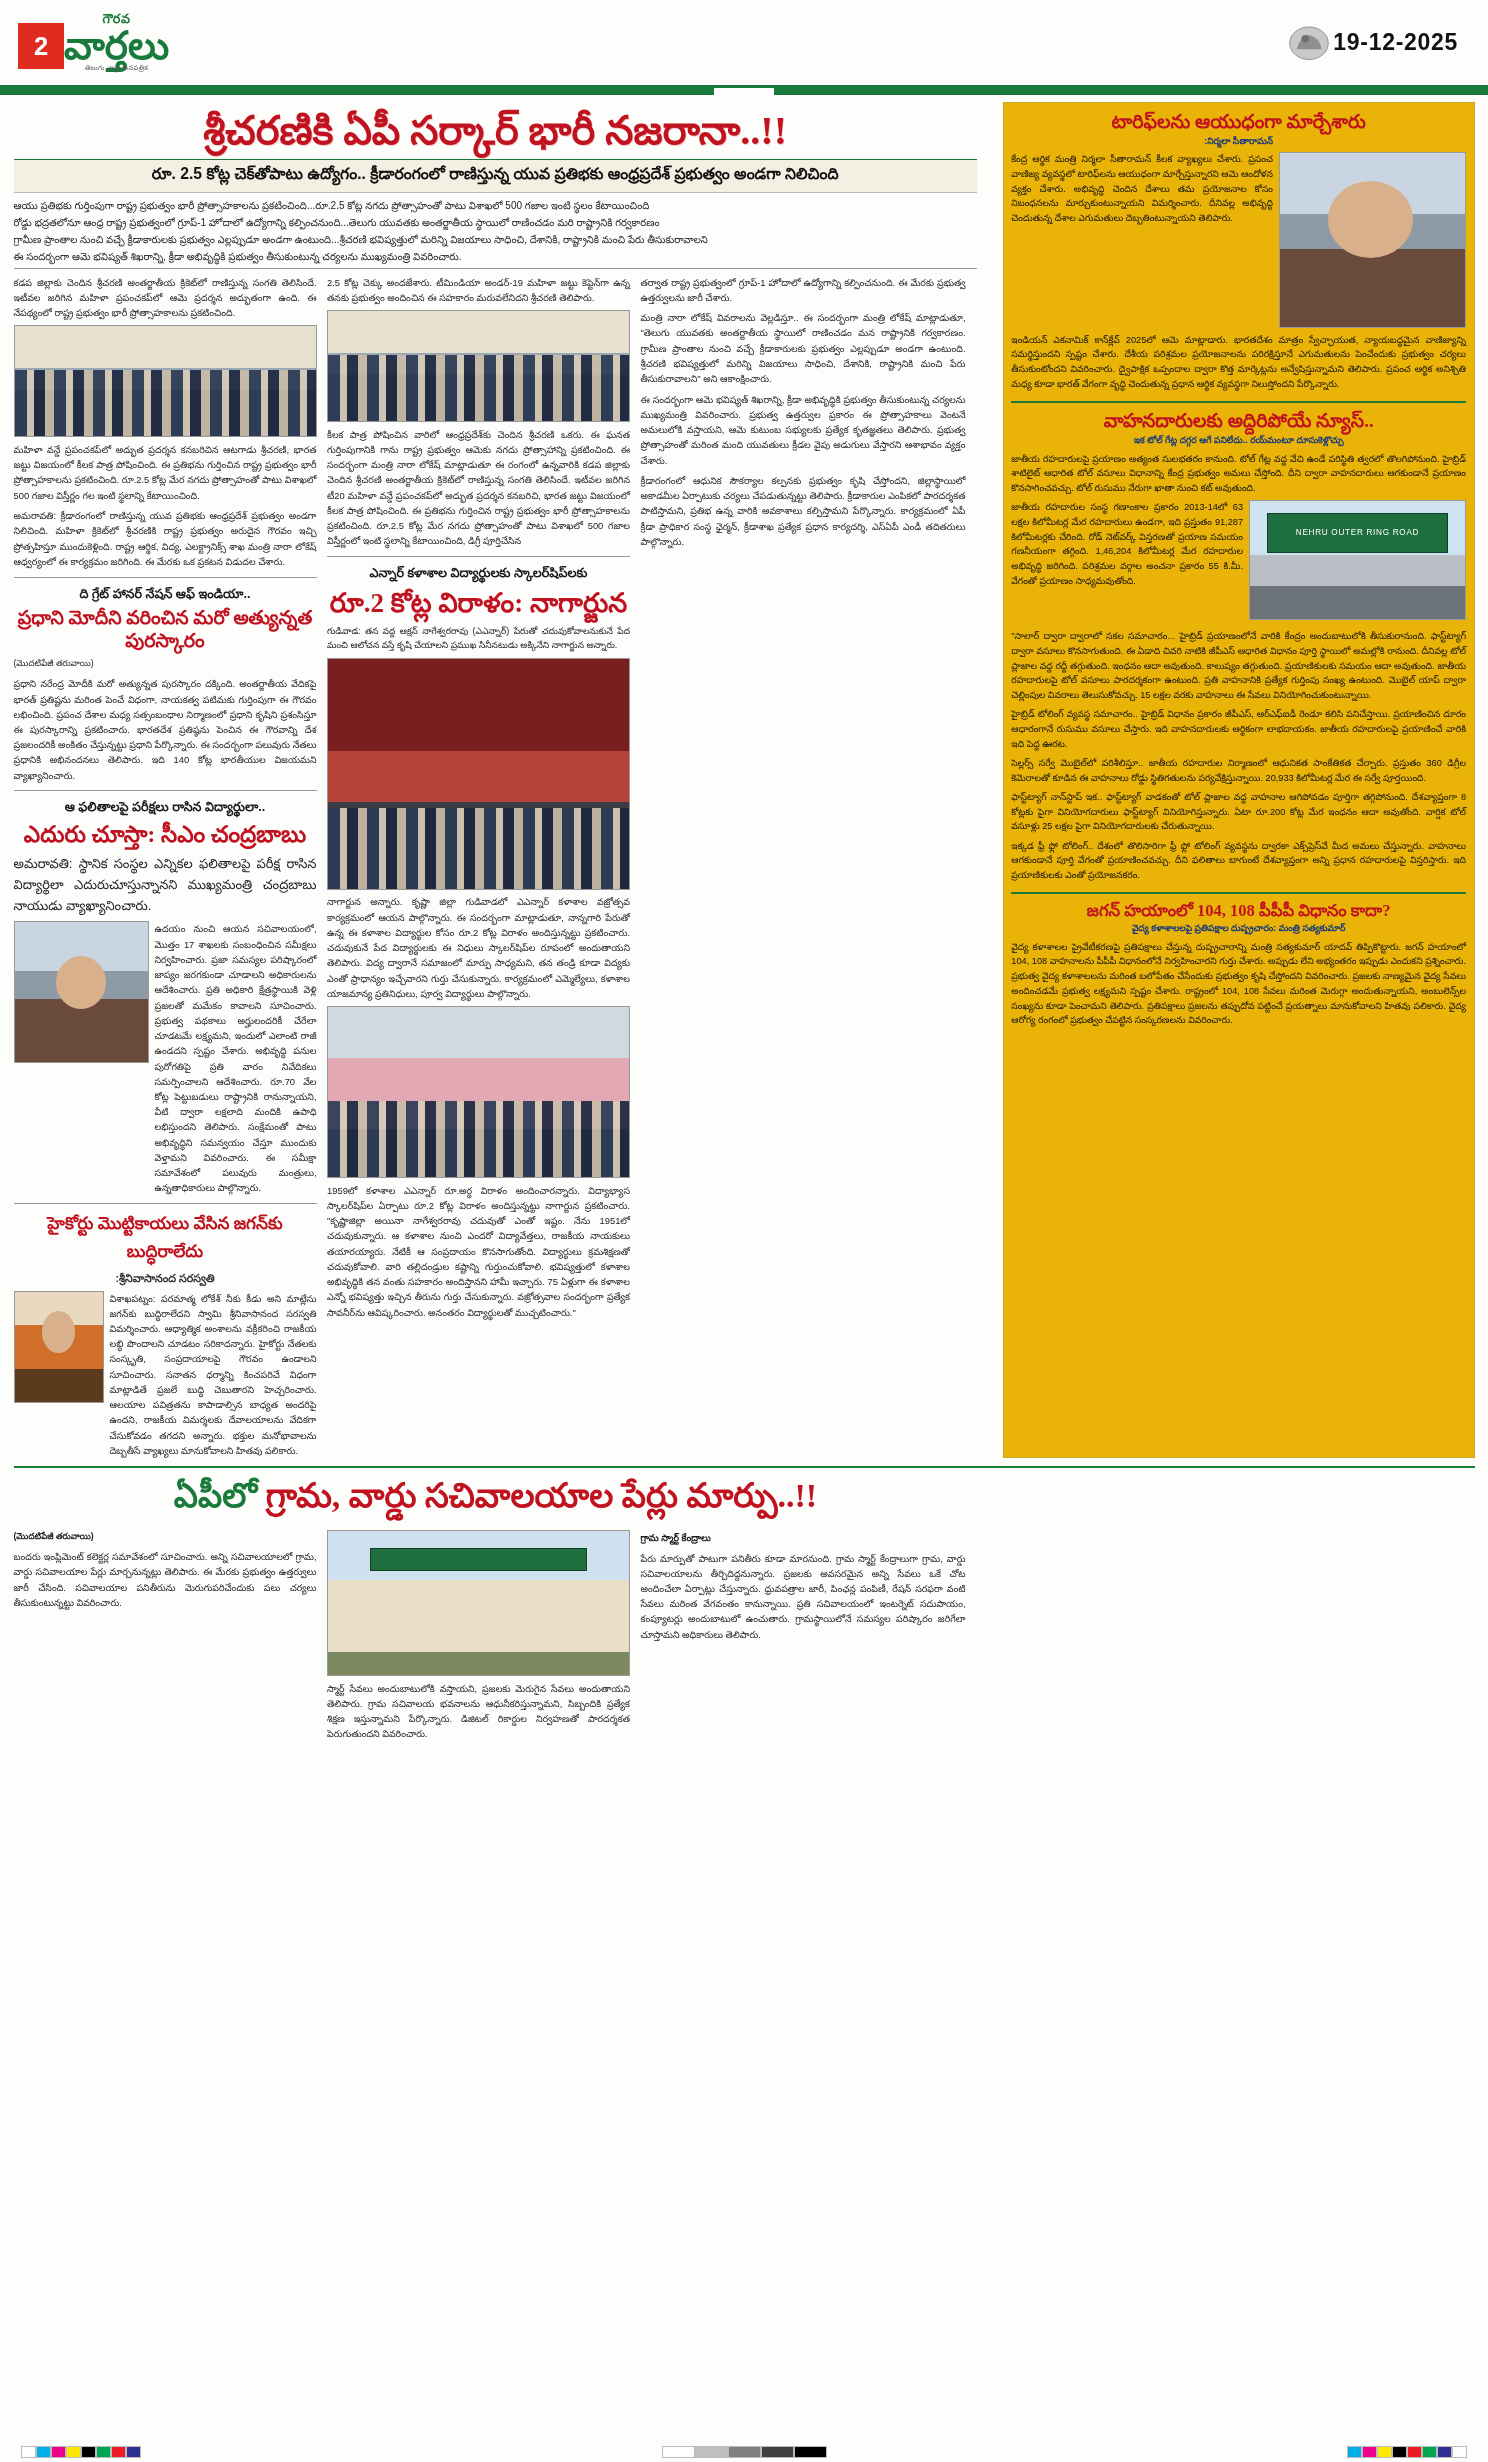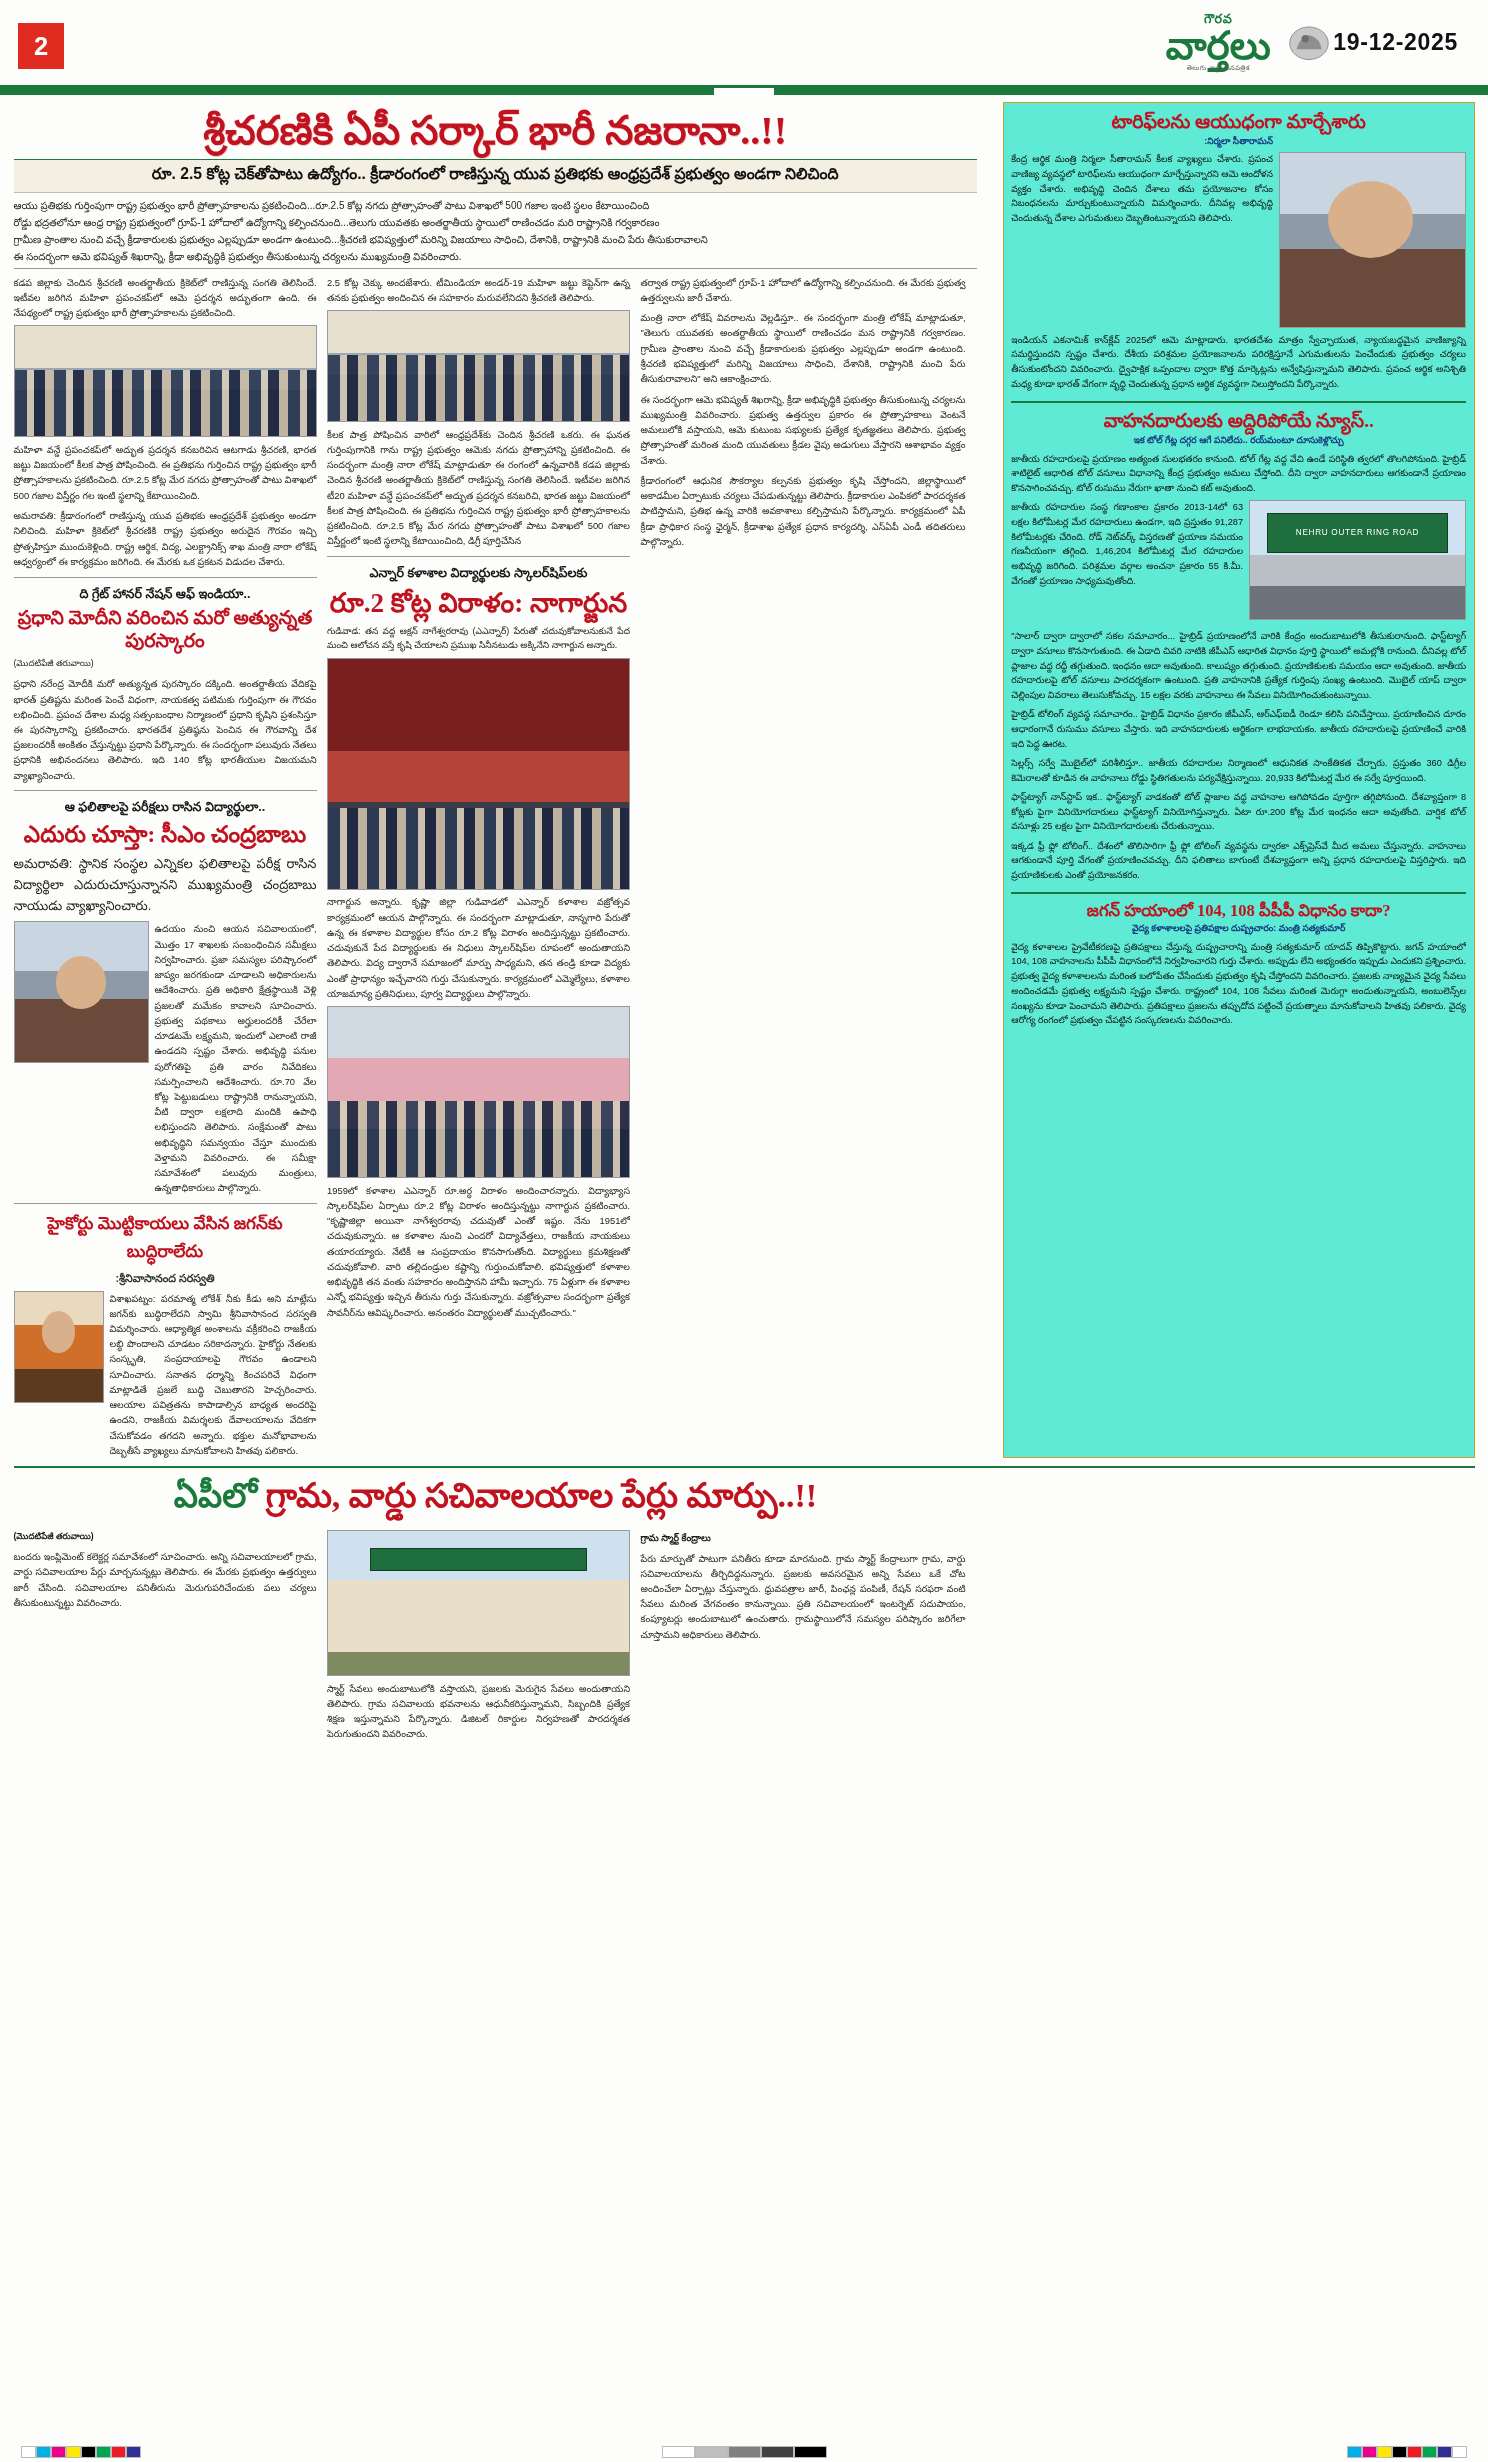--- a/index.html
+++ b/index.html
@@ -34,21 +34,21 @@
     font-size: 25.5px;
     font-weight: bold;
     display: flex; align-items: center; justify-content: center;
     margin-left: 18px;
     margin-top: 7.5px;
   }
   .masthead-center {
     flex: 1;
     display: flex;
     align-items: center;
-    justify-content: flex-end;
+    justify-content: space-between;
     gap: 13.5px;
   }
   .logo-telugu {
     text-align: center;
     line-height: 1;
   }
   .logo-telugu .small {
     font-size: 12.7px; color:#1a7a3c; font-weight:bold; letter-spacing:0.7px;
   }
   .logo-telugu .big {
@@ -78,21 +78,21 @@
   .body-wrap {
     display: flex;
     padding: 7.5px 13.5px 0 13.5px;
     gap: 26px;
   }
   .left-zone { width: 964px; }
   .right-zone {
     width: 472px;
     border: 1.5px solid #c9a227;
     padding: 6px 7.5px;
-    background: #5eead4;
+    background: #eab308;
   }
 
   
   h1.lead {
     font-size: 40px;
     color: #c1121f;
     font-weight: bold;
     margin: 6px 0 4.5px 0;
     text-align: center;
     font-family: "Liberation Serif", serif;

